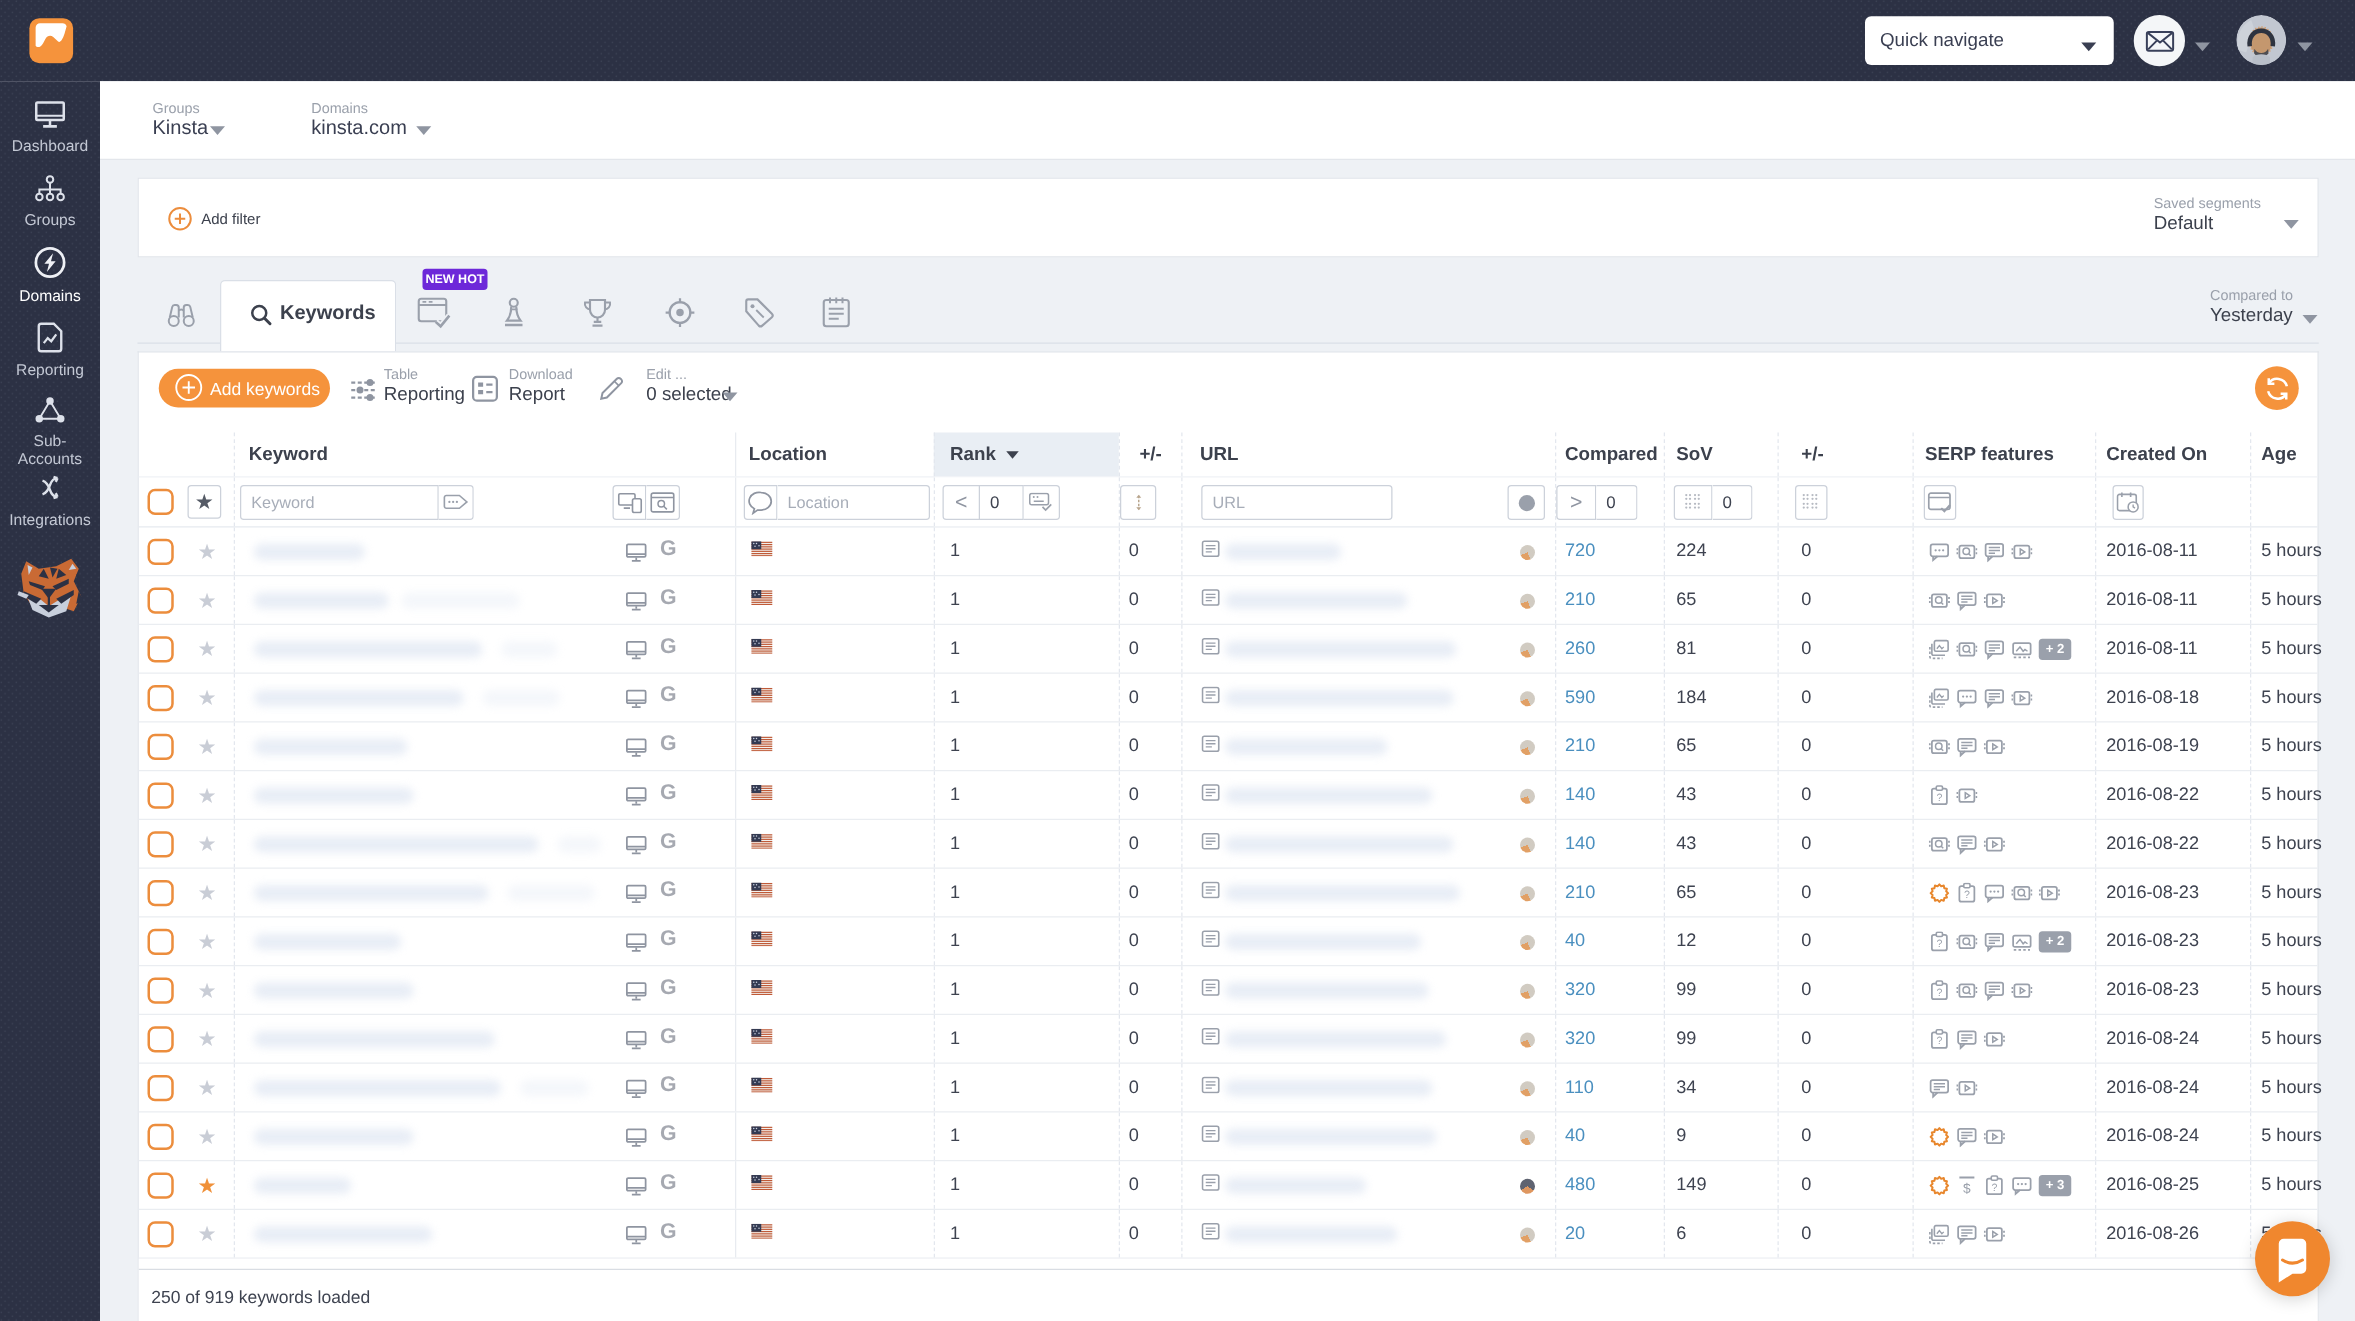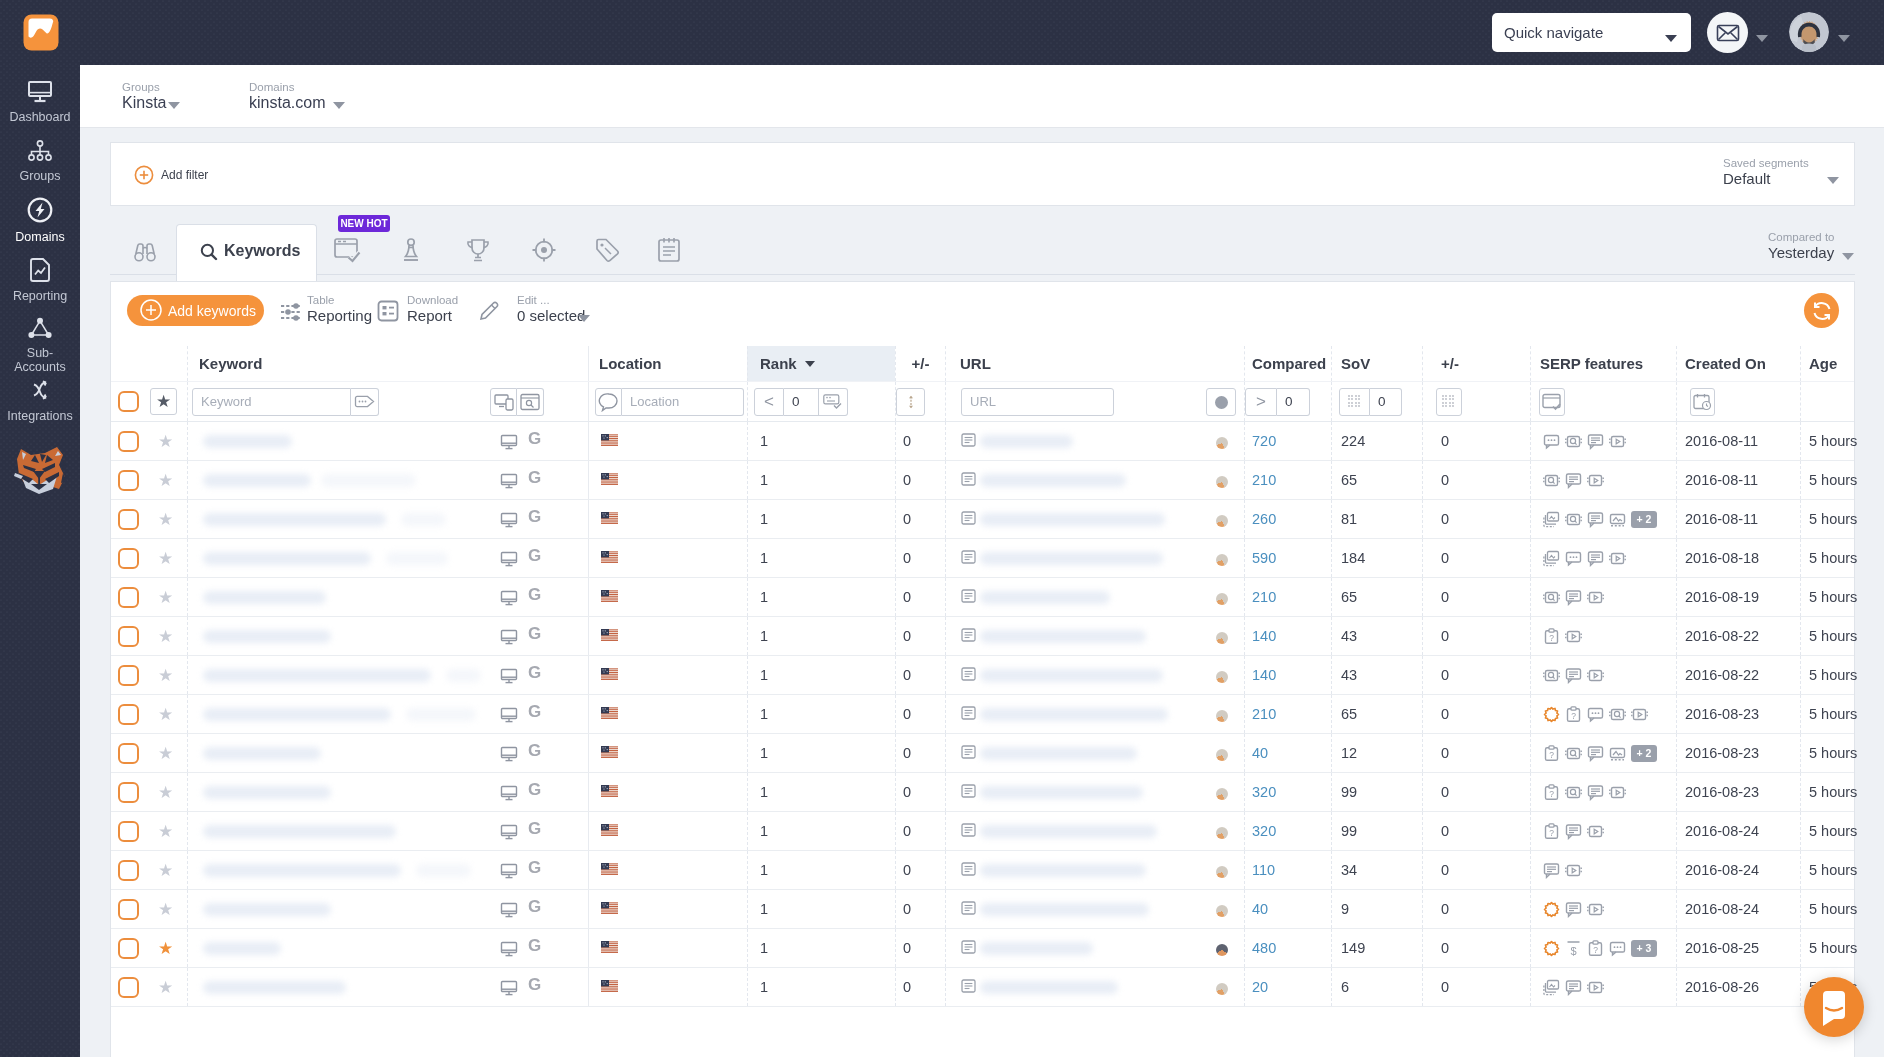--- a/index.html
+++ b/index.html
@@ -1632,19 +1632,23 @@
         <span class="si"><svg width="17" height="17" viewBox="0 0 17 17" style="">
             <line x1="0.8" y1="5.5" x2="0.8" y2="11.5" stroke="#9aa0ab" stroke-width="1.4" stroke-dasharray="1.6 1.6"></line>
             <line x1="16.2" y1="5.5" x2="16.2" y2="11.5" stroke="#9aa0ab" stroke-width="1.4" stroke-dasharray="1.6 1.6"></line>
             <rect x="2.5" y="3.5" width="12" height="10" rx="1.6" fill="none" stroke="#9aa0ab" stroke-width="1.4"></rect>
             <path d="M7.2 6.2 L10.8 8.5 L7.2 10.8 Z" fill="none" stroke="#9aa0ab" stroke-width="1.2"></path>
           </svg></span>
       </div>
   <div class="cell c11 bl" style="padding-left:8px;">2016-08-26</div>
   <div class="cell c12 bl" style="padding-left:8px;">5 hours</div>
 </div>
+<div style="position:absolute;left:0px;top:725px;width:1743px;height:51px;background:#fff;">
+  <div style="position:absolute;left:0;top:8px;width:1743px;border-top:1px solid #d9dde3;"></div>
+  <span style="position:absolute;left:10px;top:22px;font-size:14px;color:#3e4350;">250 of 919 keywords loaded</span>
+</div>
 </div>
 <div style="position:absolute;left:1804px;top:977px;width:60px;height:60px;border-radius:50%;background:#f0872e;box-shadow:0 2px 14px rgba(0,0,0,.18);">
   <svg width="60" height="60" viewBox="0 0 60 60">
     <path d="M19 16 a4 4 0 0 1 4-4 L37 12 a4 4 0 0 1 4 4 L41 36 a4 4 0 0 1 -4 4 L30 40 L19 47 Z" fill="#fff" transform="translate(0,2)"></path>
     <path d="M22 31 q8 5 16 0" fill="none" stroke="#f0872e" stroke-width="2.4" stroke-linecap="round"></path>
   </svg>
 </div>
 
 </body></html>

